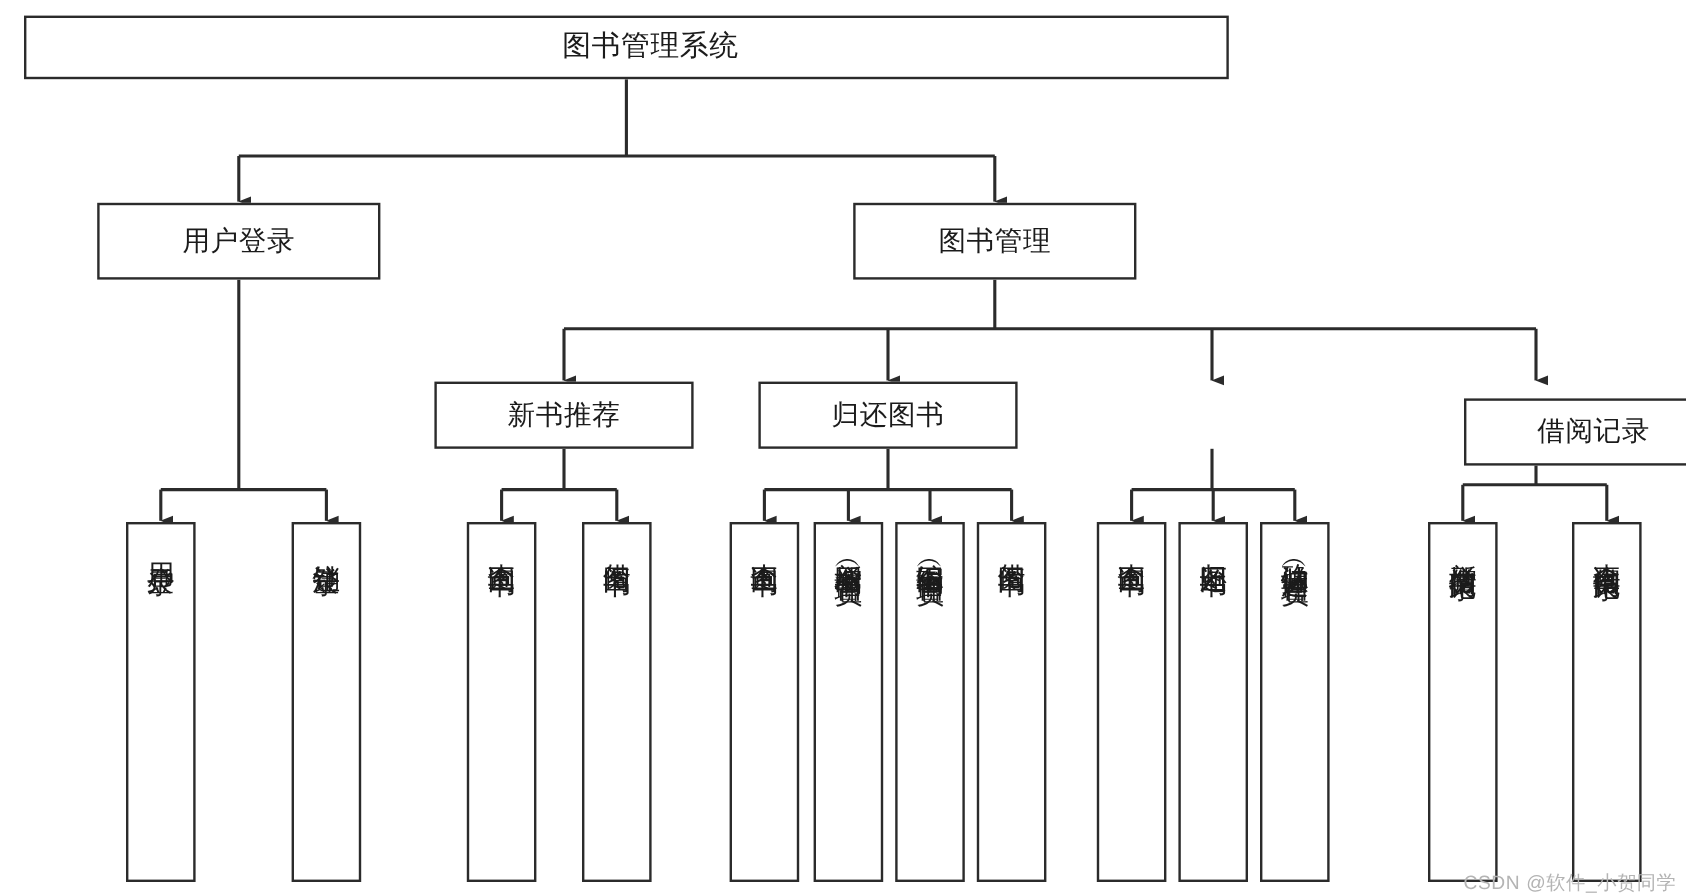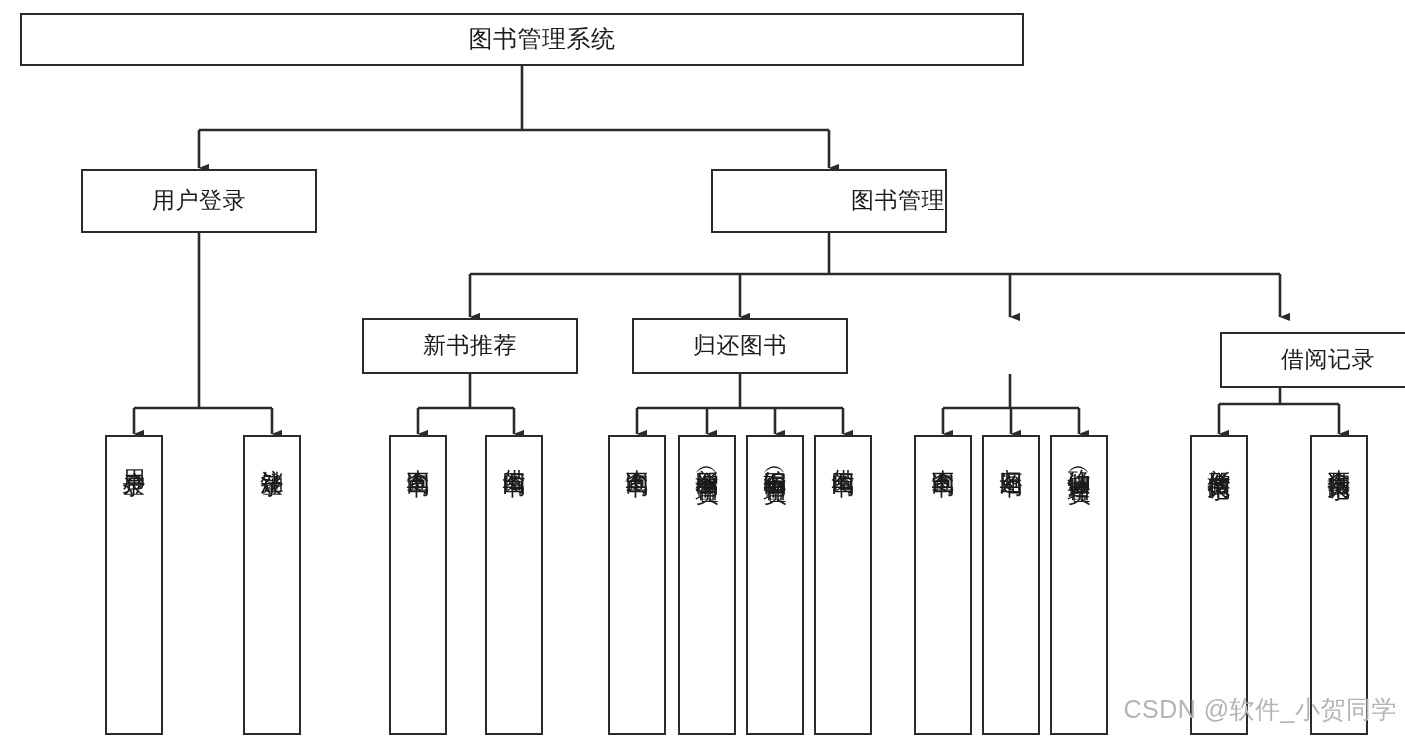--- a/index.html
+++ b/index.html
@@ -59,22 +59,22 @@
     writing-mode: vertical-rl;
     text-orientation: upright;
     font-size: 23px;
     line-height: 1.0;
     letter-spacing: 2px;
     white-space: nowrap;
   }
   .watermark {
     position: absolute;
     right: 8px;
-    bottom: 21px;
-    font-size: 25px;
+    bottom: 0;
+    font-size: 16px;
     color: #b4b4b4;
     letter-spacing: 0.5px;
     user-select: none;
     white-space: nowrap;
   }
 </style>
 </head>
 <body>
 
 <div id="diagram-root">
@@ -127,21 +127,21 @@
     <path d="M1339,404 L1339,434" stroke="#2b2b2b" stroke-width="2.6" fill="none" marker-end="url(#arrowhead)"></path>
   </svg>
 
   <div class="node root horizontal" style="left:20px;top:13px;width:1004px;height:53px;padding-left:40px;">
     <span class="node-label">图书管理系统</span>
   </div>
 
   <div class="node horizontal" style="left:81px;top:169px;width:236px;height:64px;">
     <span class="node-label">用户登录</span>
   </div>
-  <div class="node horizontal" style="left:711px;top:169px;width:236px;height:64px;justify-content:flex-end;">
+  <div class="node horizontal" style="left:711px;top:169px;width:236px;height:64px;">
     <span class="node-label">图书管理</span>
   </div>
 
   <div class="node horizontal" style="left:362px;top:318px;width:216px;height:56px;">
     <span class="node-label">新书推荐</span>
   </div>
   <div class="node horizontal" style="left:632px;top:318px;width:216px;height:56px;">
     <span class="node-label">归还图书</span>
   </div>
   <div class="node horizontal" style="left:1172px;top:332px;width:216px;height:56px;margin-left:48px;">

